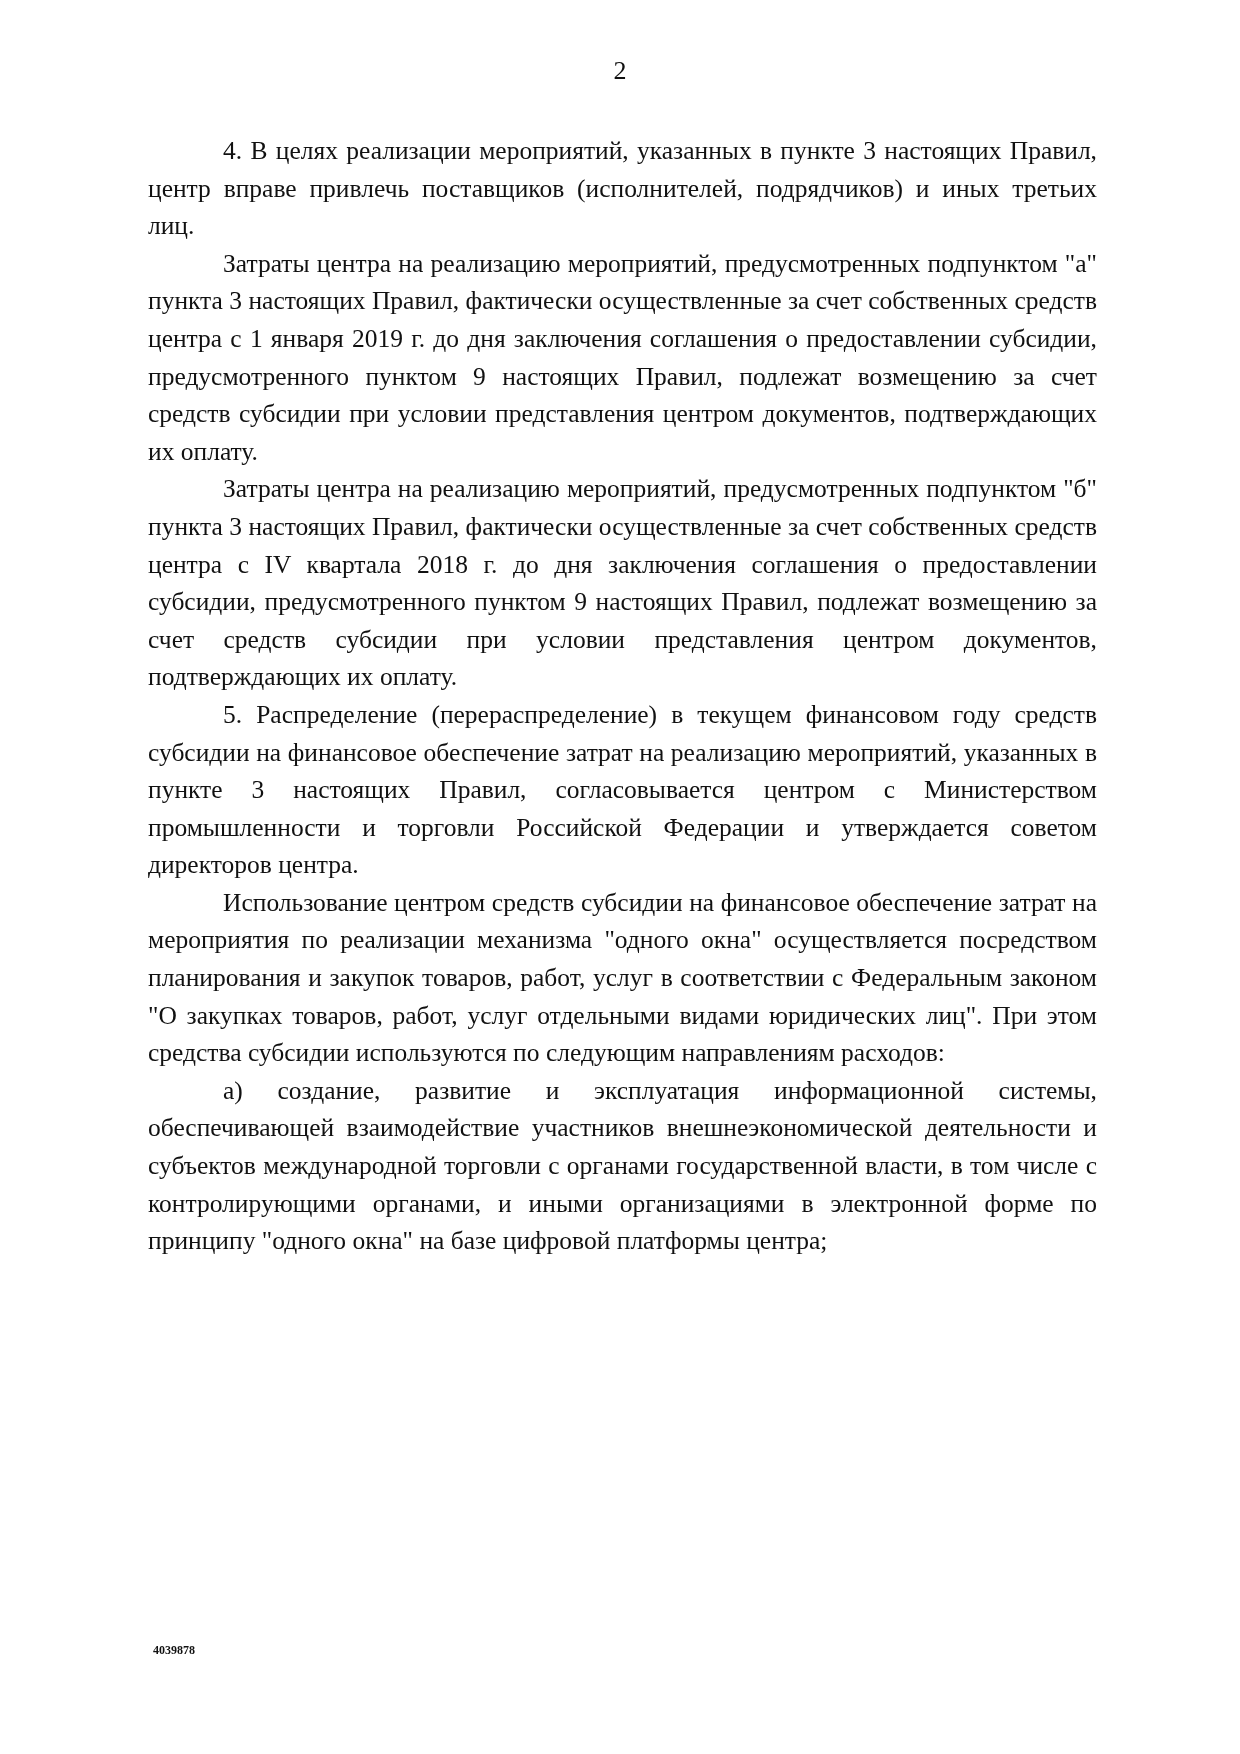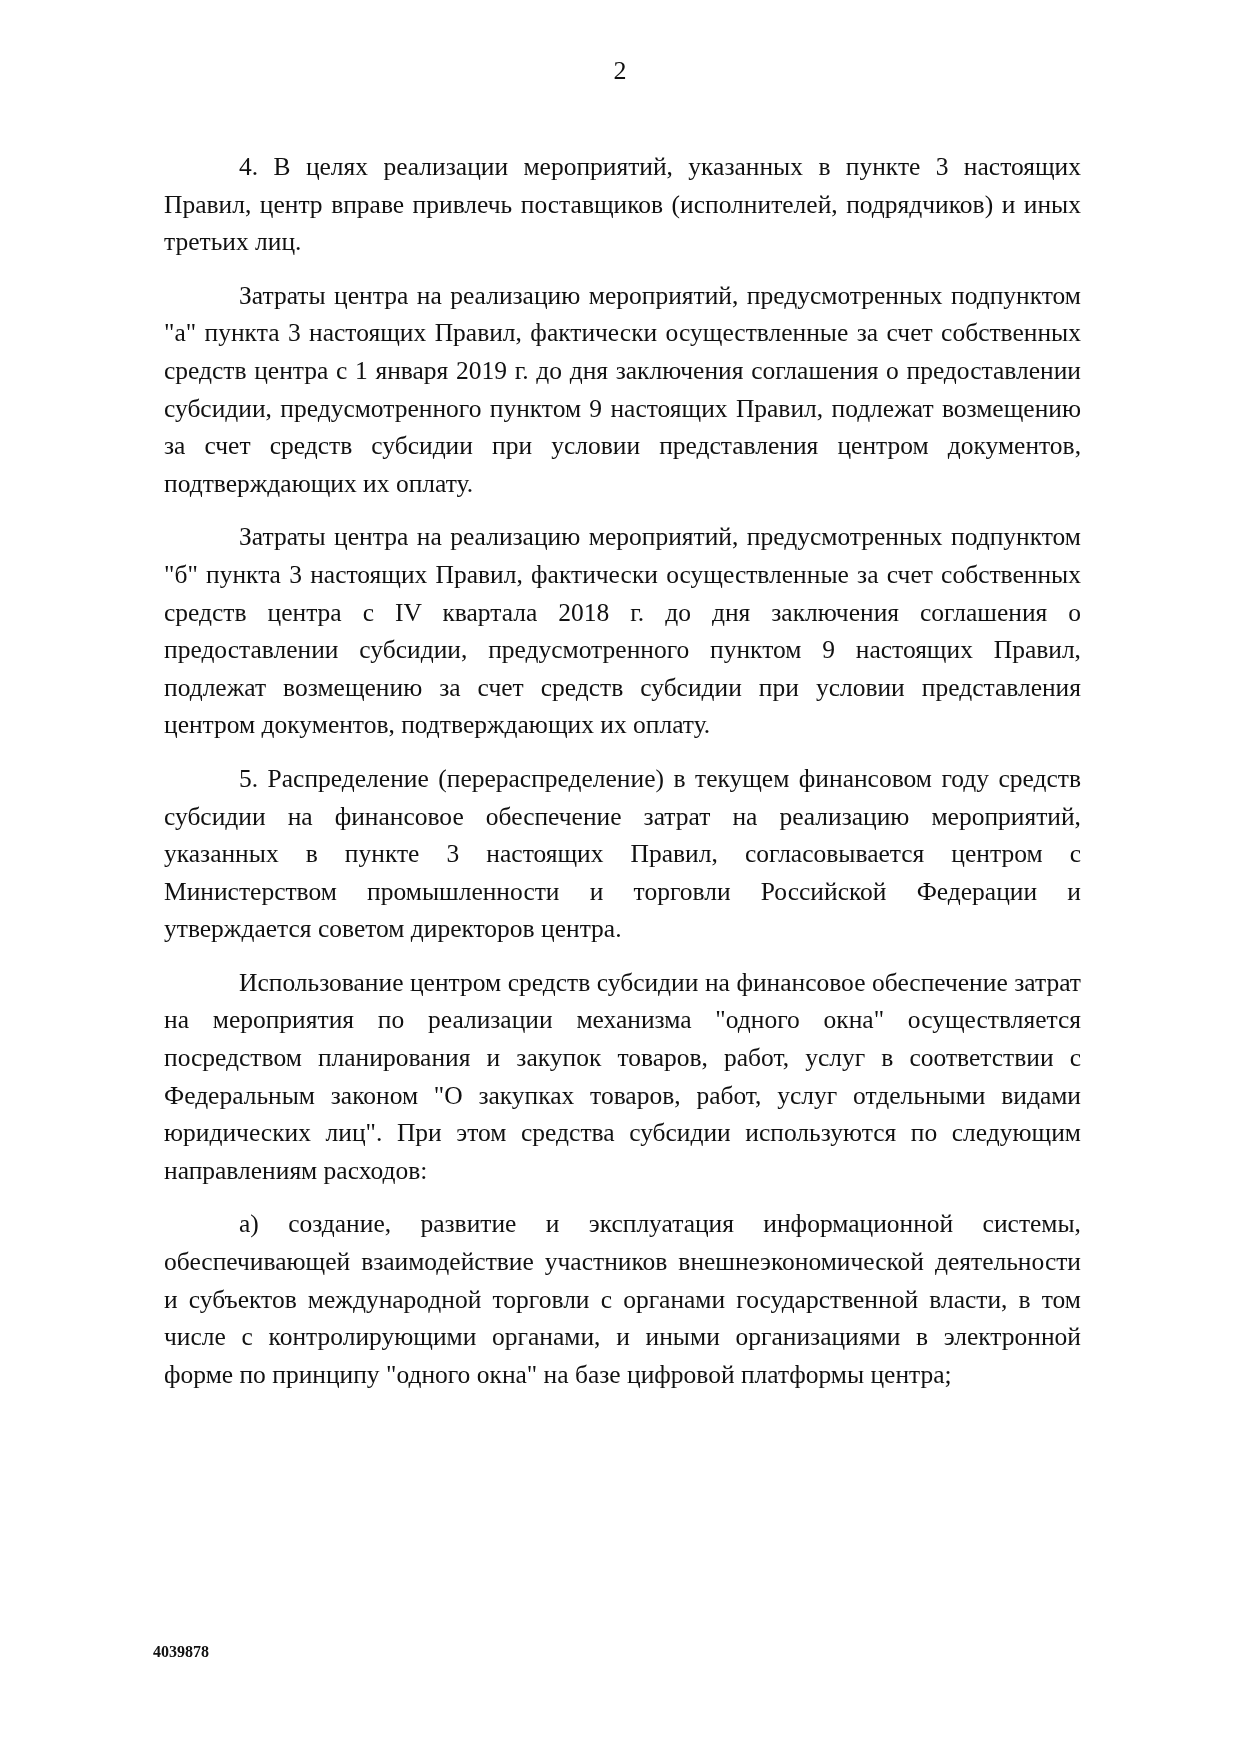--- a/index.html
+++ b/index.html
@@ -26,29 +26,29 @@
     }
     .content {
       position: absolute;
       top: 132px;
       left: 148px;
       width: 949px;
       font-size: 25.5px;
       line-height: 37.6px;
     }
     .para {
-      margin: 16px;
+      margin: 0;
       text-align: justify;
       text-indent: 75px;
     }
     .doc-code {
       position: absolute;
       top: 1643px;
       left: 153px;
-      font-size: 16px;
+      font-size: 12px;
       font-weight: bold;
       letter-spacing: 0px;
     }
   </style>
 </head>
 <body>
 
 <div class="page-number">2</div>
 
 <div class="content">

